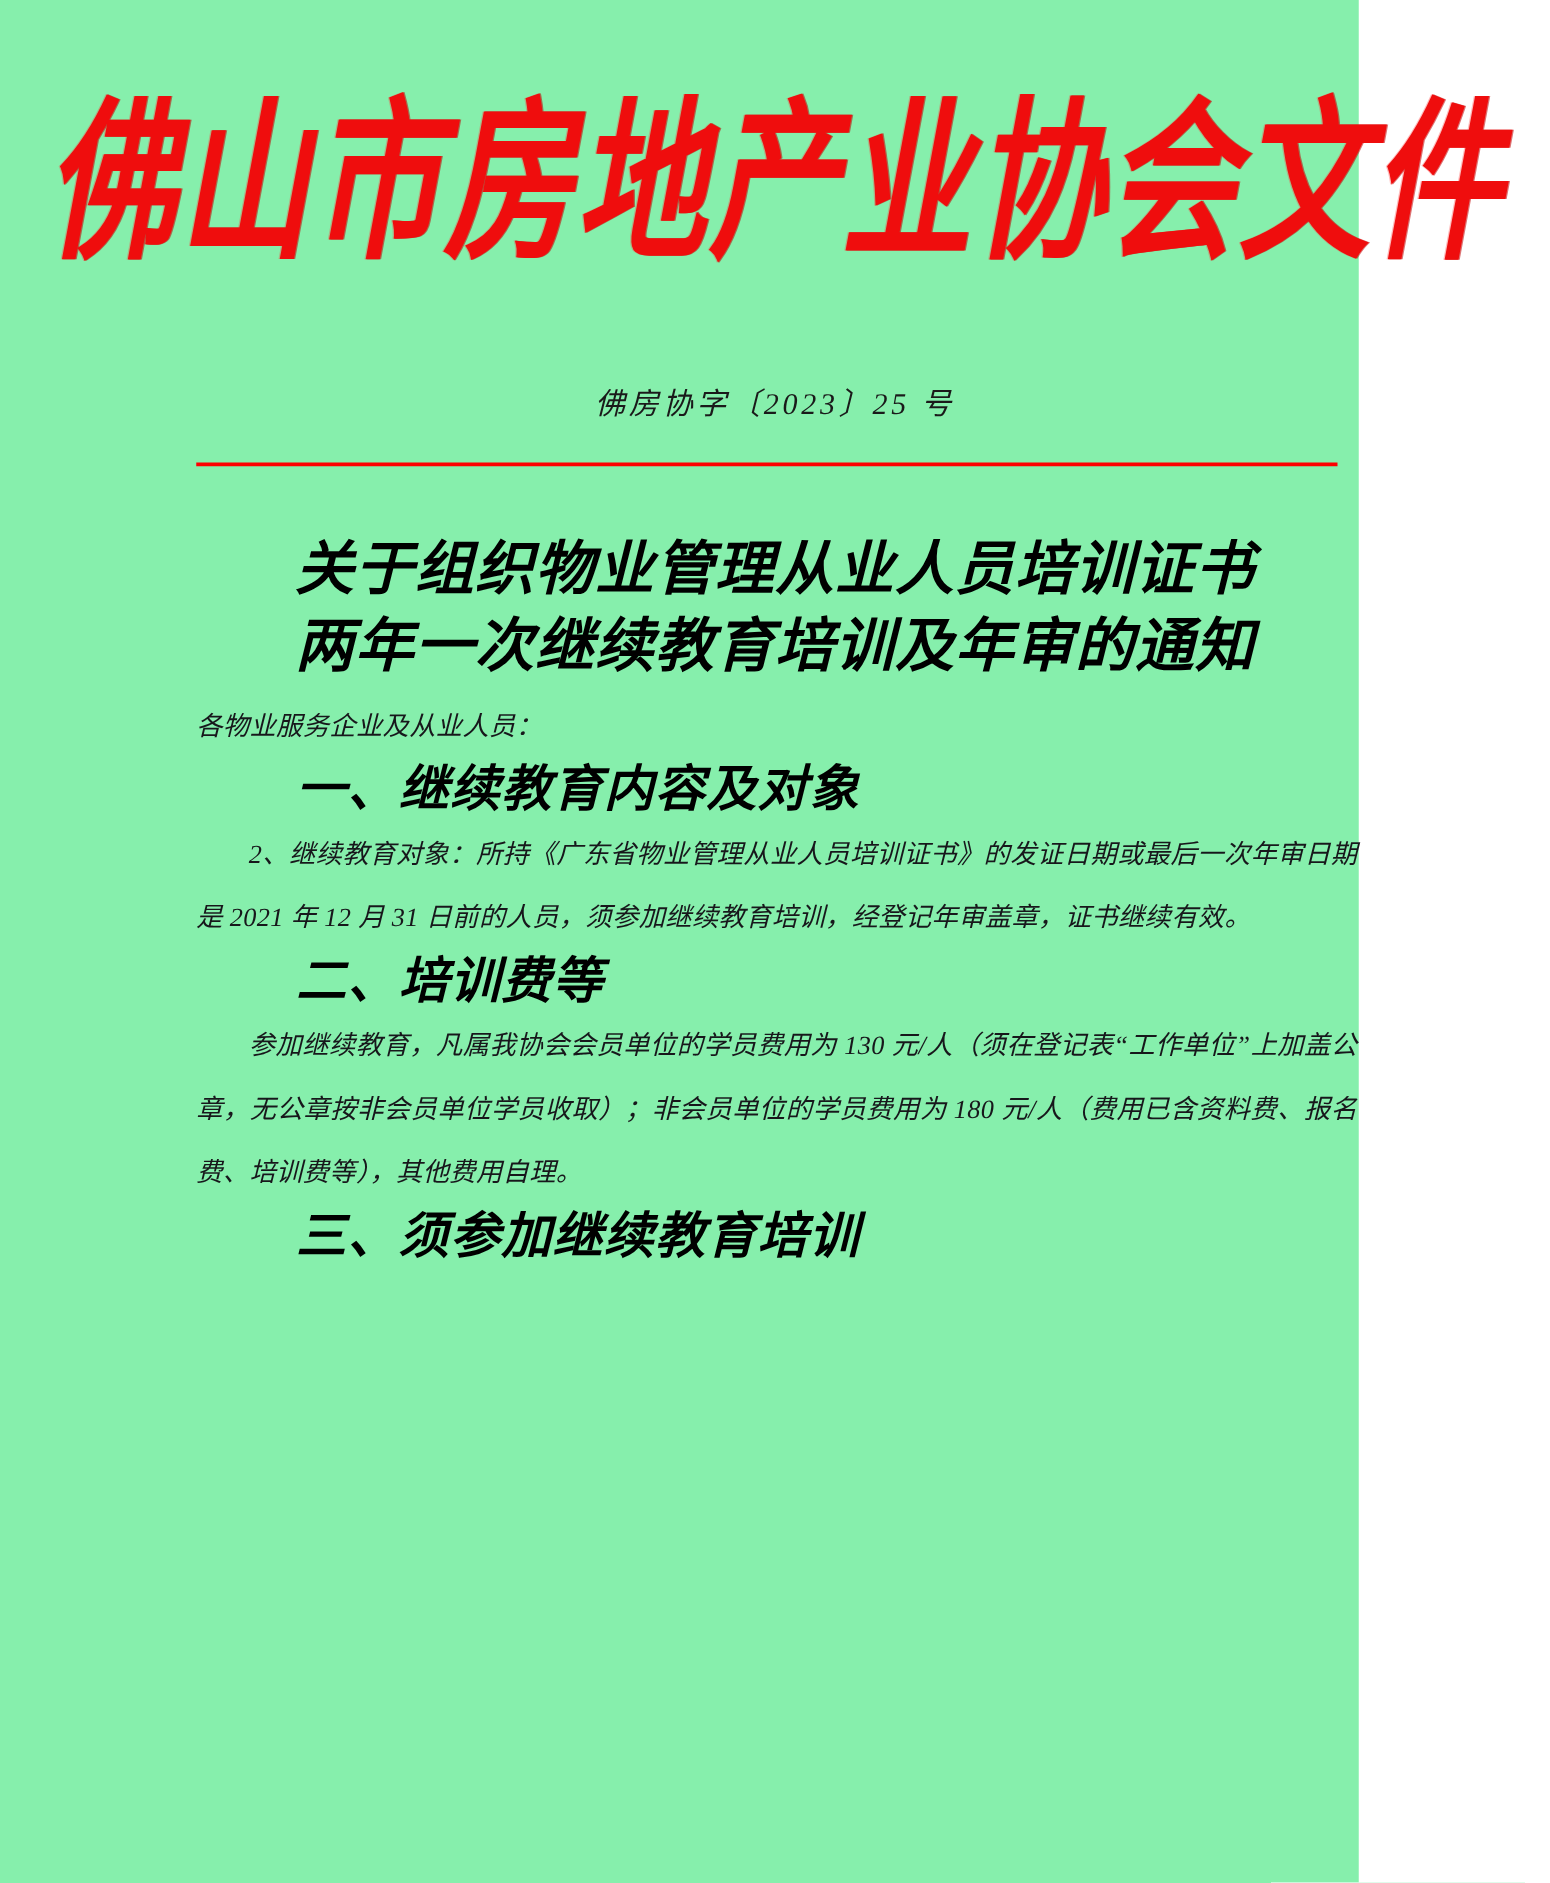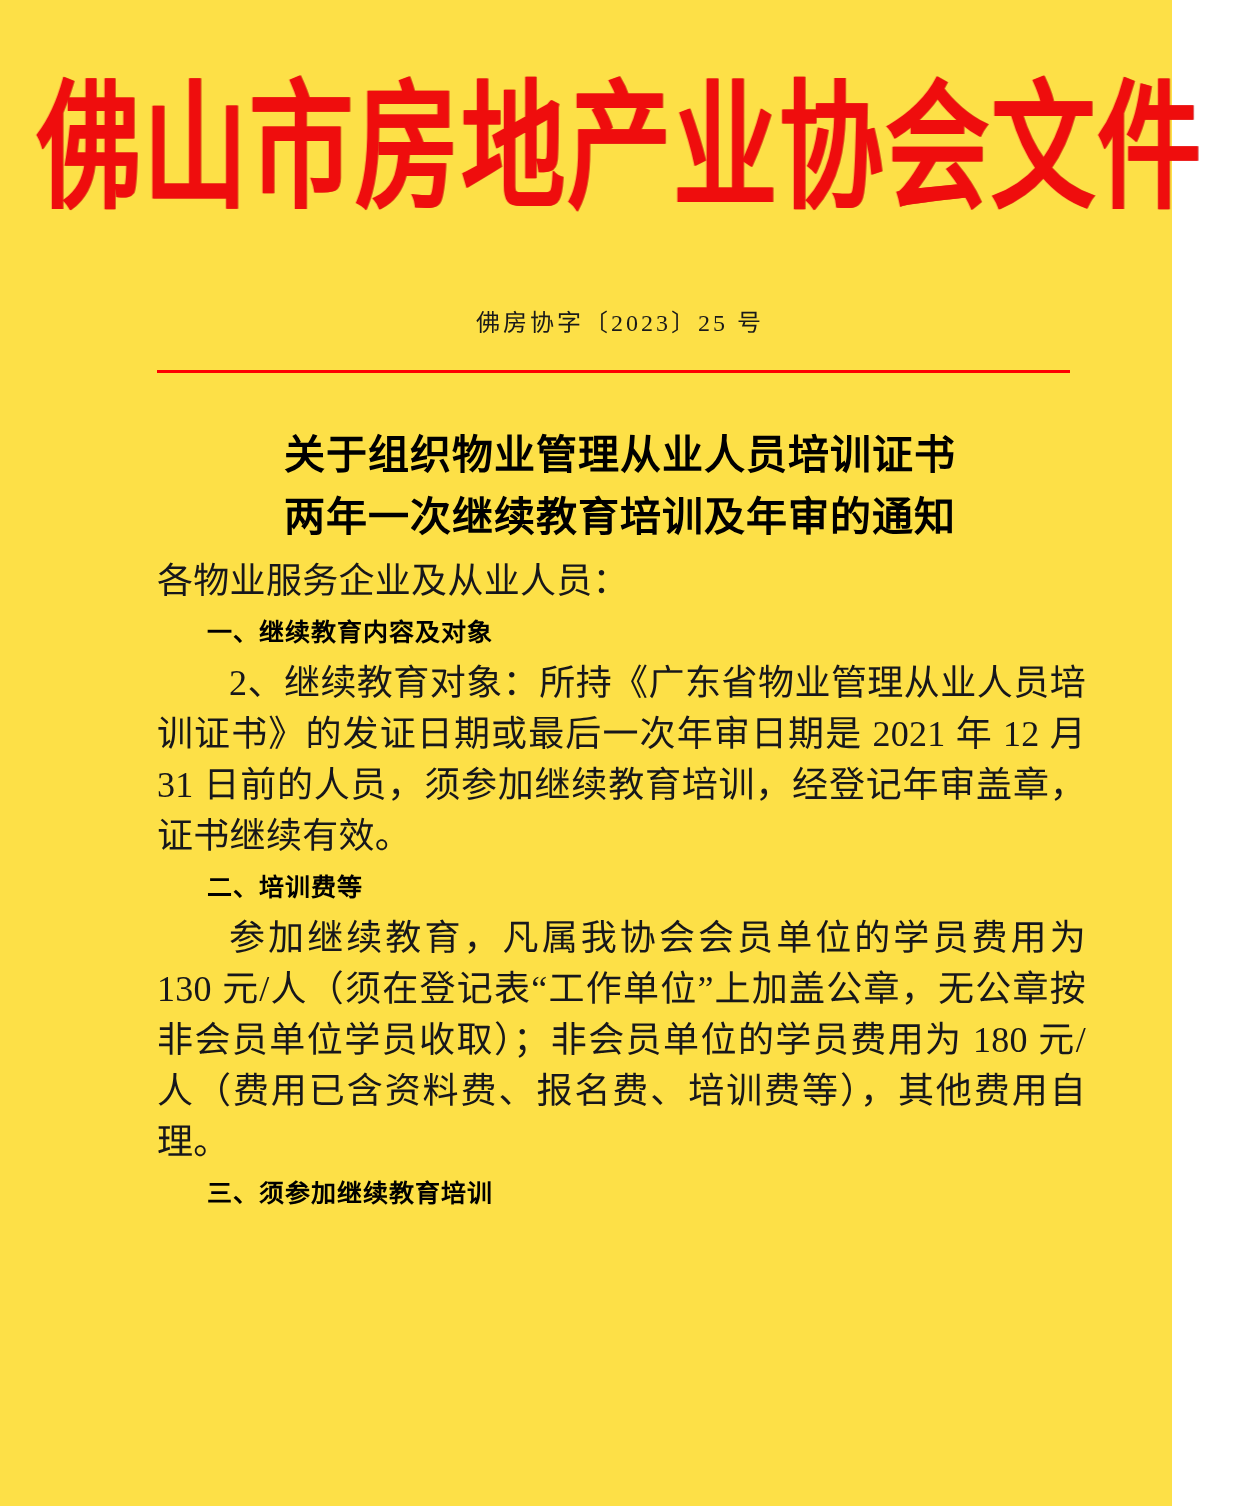--- a/index.html
+++ b/index.html
@@ -12,24 +12,25 @@
     width: 1240px;
     height: 1506px;
     overflow: hidden;
     font-family: "Liberation Serif", "DejaVu Serif", serif;
     color: #1a1a1a;
     position: relative;
   }
 
   .page {
     position: relative;
-    width: 1172px;
+    width: 1087px;
     height: 1506px;
     box-sizing: border-box;
-    background: #fde047;
+    background: #86efac;
+    font-style: italic;
   }
 
   
   .masthead {
     position: absolute;
     left: 0;
     top: 78px;
     width: 1240px;
     text-align: center;
     line-height: 1;
@@ -74,48 +75,48 @@
 
   
   .doc-title {
     position: absolute;
     left: 157px;
     top: 424px;
     width: 926px;
     text-align: center;
     font-family: "Liberation Sans", "DejaVu Sans", sans-serif;
     font-weight: 700;
-    font-size: 41px;
+    font-size: 47px;
     line-height: 62px;
     letter-spacing: 1px;
     color: #000000;
   }
   .doc-title .tline { display: block; white-space: nowrap; }
 
   
   .body-area {
     position: absolute;
     left: 157px;
     top: 556px;
     width: 929px;
   }
   .para {
-    font-size: 36px;
+    font-size: 21px;
     line-height: 51px;
     letter-spacing: 0.3px;
     text-align: justify;
     text-justify: inter-character;
     color: #17171b;
     margin: 0;
   }
   .para.indent { text-indent: 2em; }
   .heading {
     font-family: "Liberation Sans", "DejaVu Sans", sans-serif;
     font-weight: 700;
-    font-size: 25px;
+    font-size: 40px;
     line-height: 51px;
     letter-spacing: 1px;
     text-indent: 2em;
     color: #000000;
     margin: 0;
   }
 </style>
 </head>
 <body>
 

